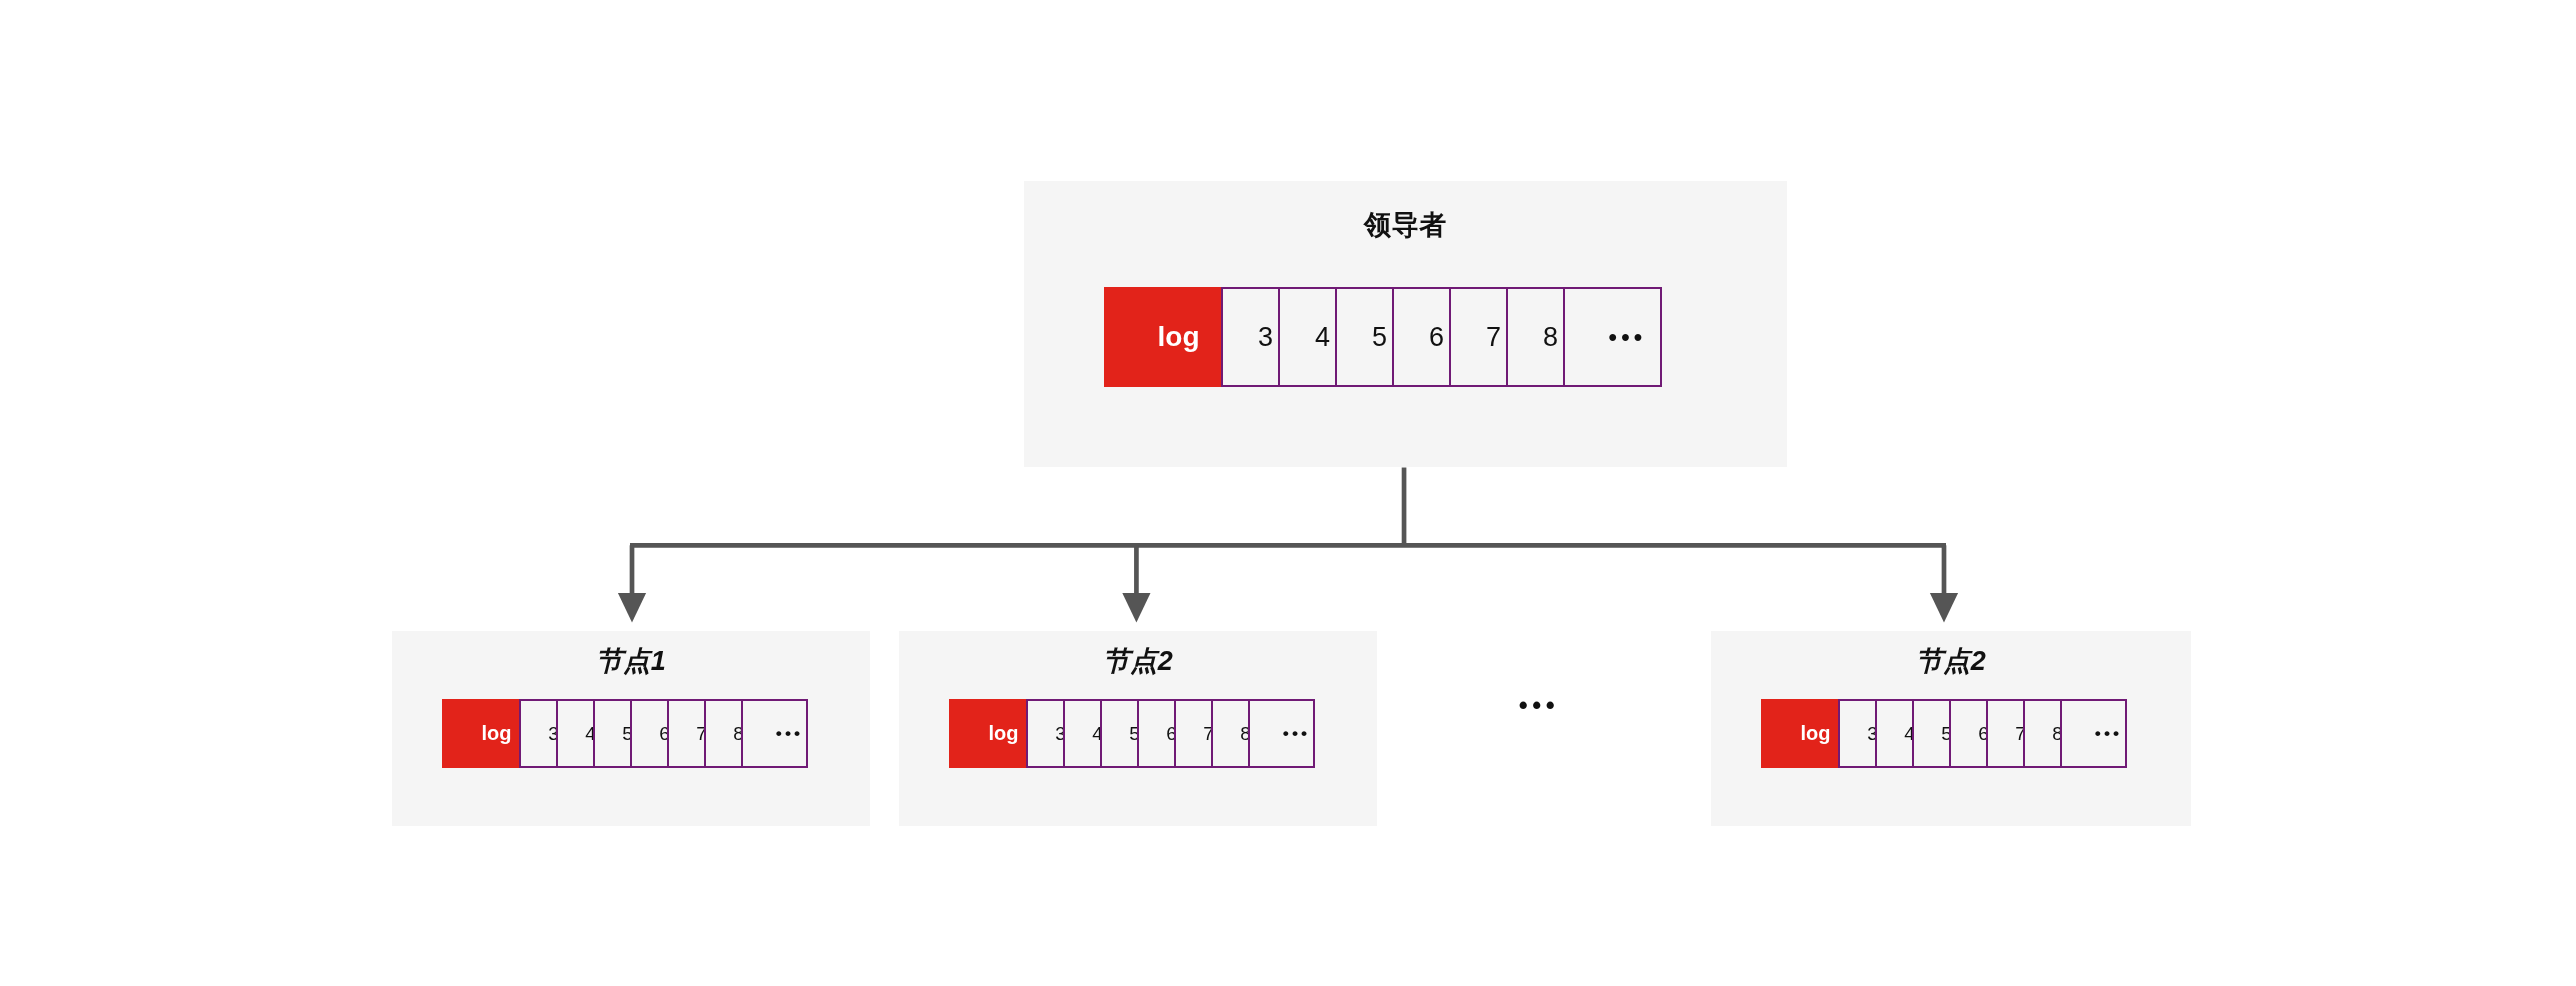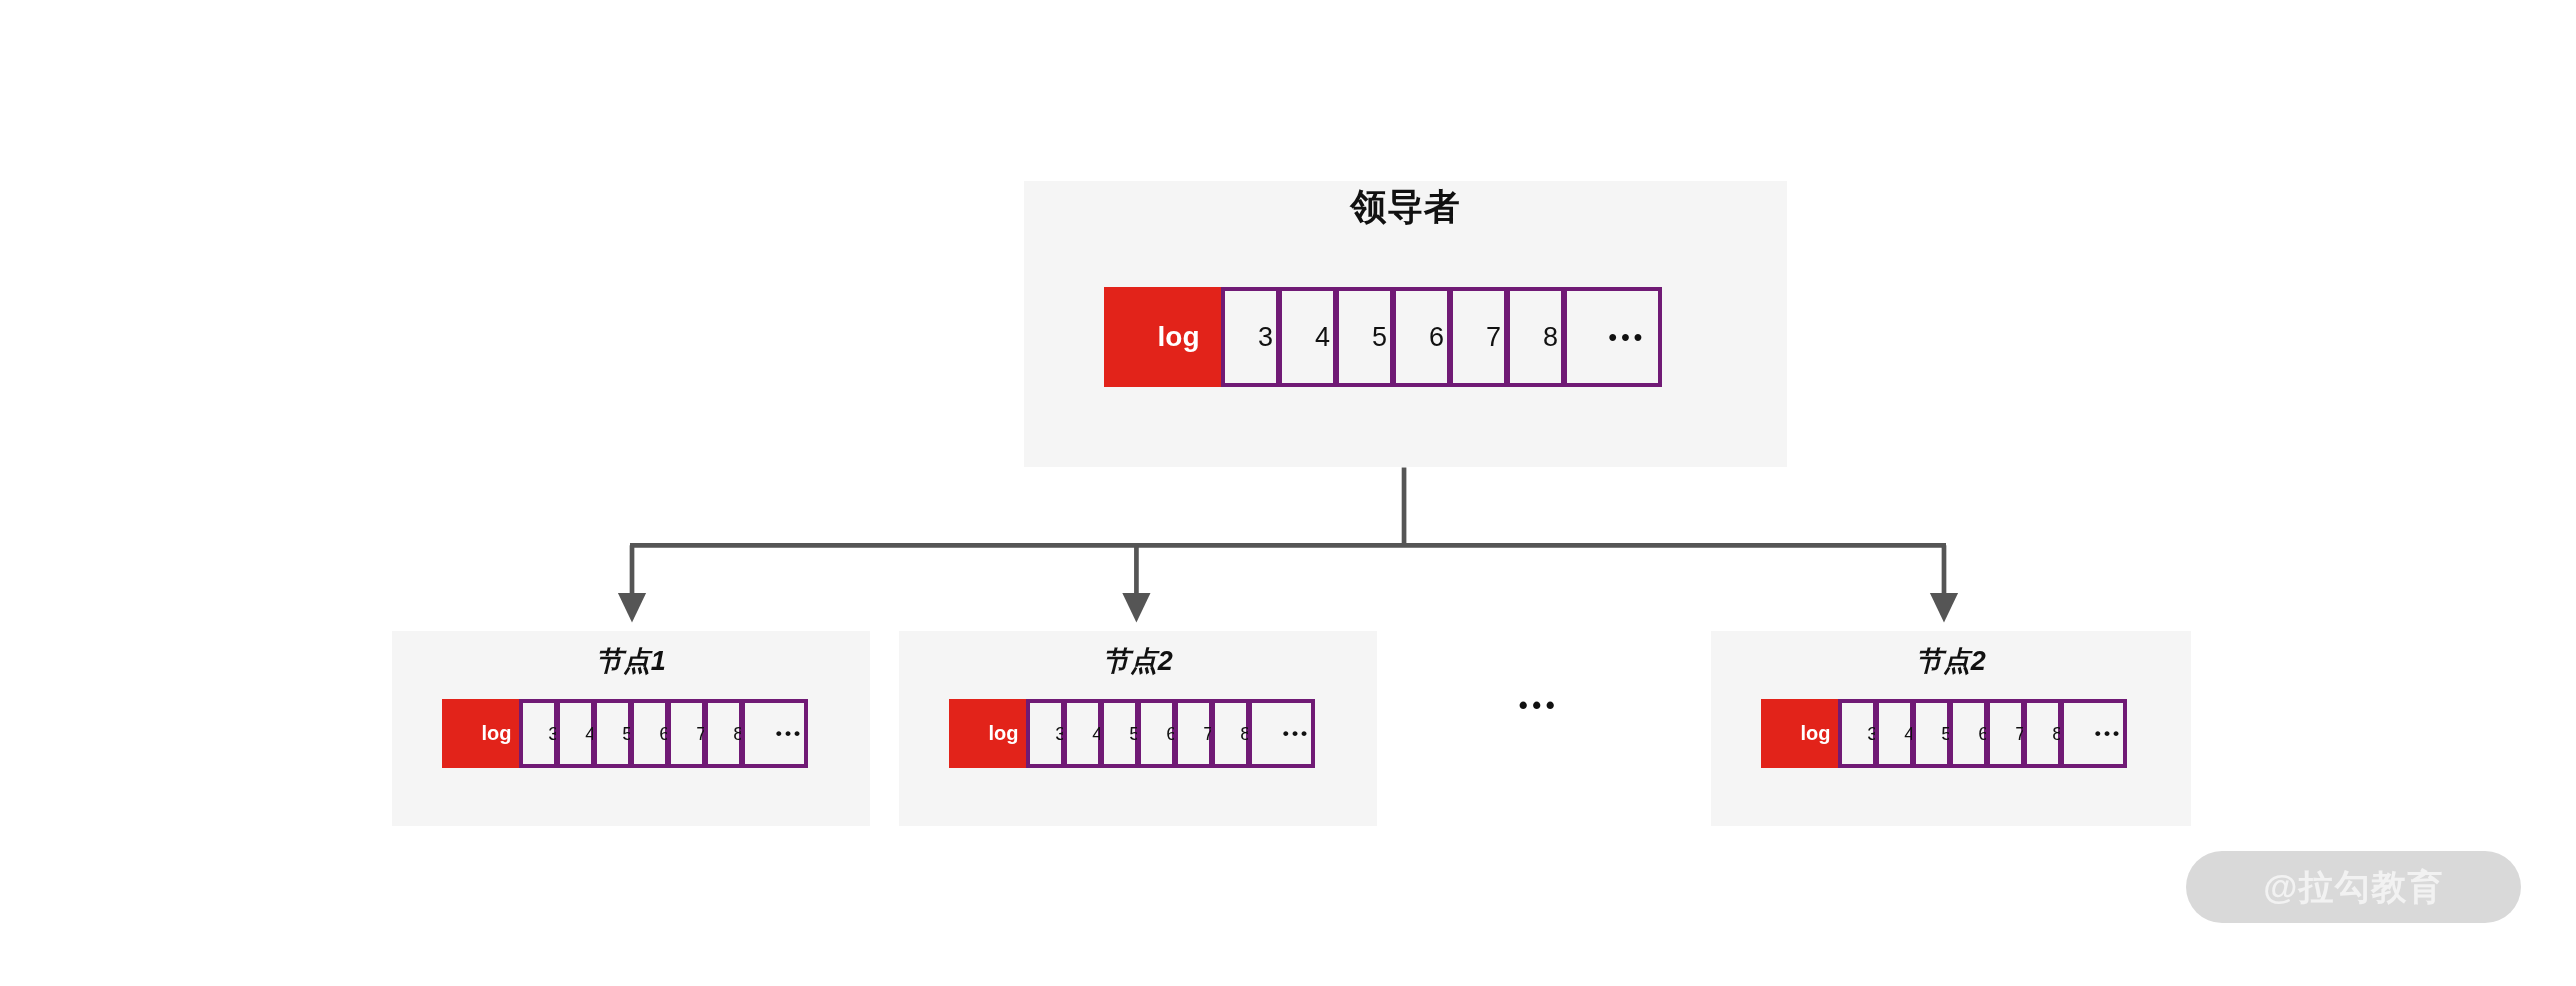--- a/index.html
+++ b/index.html
@@ -40,22 +40,22 @@
   }
 
   
   #leader-panel {
     left: 1024px;
     top: 181px;
     width: 763px;
     height: 286px;
   }
   #leader-panel .panel-title {
-    top: 7px;
-    font-size: 36px;
+    top: 25px;
+    font-size: 27px;
     line-height: 38px;
   }
 
   
   .node-panel { height: 195px; top: 631px; }
   #node-panel-0 { left: 392px;  width: 478px; }
   #node-panel-1 { left: 899px; width: 478px; }
   #node-panel-2 { left: 1711px; width: 480px; }
   .node-panel .panel-title {
     top: 13.4px;
@@ -71,21 +71,21 @@
     align-items: stretch;
     box-sizing: border-box;
   }
 
   .cell {
     box-sizing: border-box;
     display: flex;
     align-items: center;
     justify-content: center;
     background: #f5f5f5;
-    border: 4px solid #701a75;
+    border: 2px solid #701a75;
     color: #111111;
     font-weight: 400;
     white-space: nowrap;
     padding-left: 30px;
   }
   .cell + .cell { margin-left: -2px; }
 
   .cell.log {
     background: #e2231a;
     border-color: #e2231a;
@@ -238,18 +238,15 @@
       <div class="cell">3</div>
       <div class="cell">4</div>
       <div class="cell">5</div>
       <div class="cell">6</div>
       <div class="cell">7</div>
       <div class="cell">8</div>
       <div class="cell dots">•••</div>
     </div>
   </div>
 
-  <div id="watermark">
-    <span id="watermark-text">@拉勾教育</span>
-  </div>
 
 </div>
 
 
 </body></html>

